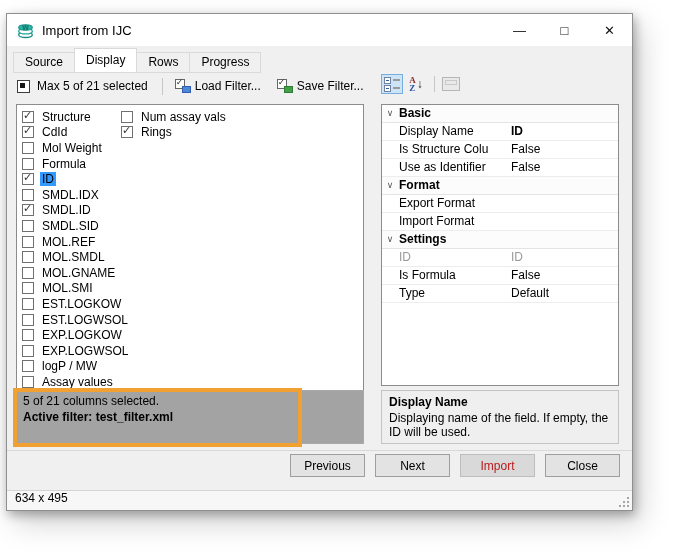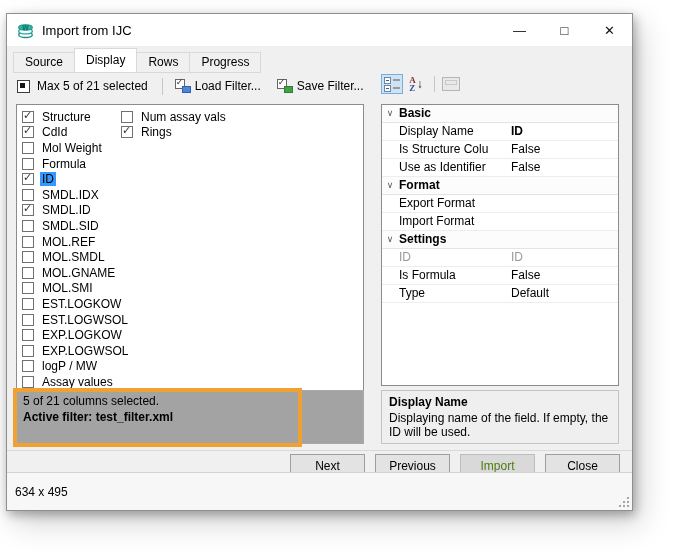--- a/index.html
+++ b/index.html
@@ -75,24 +75,24 @@
               border:1px solid #c4c4c4;box-sizing:border-box;padding:4px 7px;font-size:12px;line-height:14px;}
   .desc-title{font-weight:bold;margin-bottom:2px;}
   .orange-box{position:absolute;left:6px;top:374px;width:281px;height:51px;border:4px solid #f0a132;
               z-index:6;pointer-events:none;}
   
   .btn-sep-line{position:absolute;left:0;right:0;top:436px;border-top:1px solid #d9d9d9;}
   .buttons{position:absolute;right:12px;top:440px;display:flex;gap:10px;}
   .btn{min-width:75px;height:23px;background:#e3e3e3;border:1px solid #9e9e9e;font-size:12px;
        display:flex;align-items:center;justify-content:center;box-sizing:border-box;
        font-family:"Liberation Sans",sans-serif;}
-  .btn.disabled{background:#d9d9d9;border-color:#bdbdbd;color:#4d7c0f;text-align:right;}
-  
-  .statusbar{position:absolute;left:0;right:0;bottom:0;height:38px;background:#f7f7f7;
-             border-top:1px solid #d4d4d4;font-size:12px;display:flex;align-items:center;
+  .btn.disabled{background:#d9d9d9;border-color:#bdbdbd;color:#b91c1c;text-align:right;}
+  
+  .statusbar{position:absolute;left:0;right:0;bottom:0;height:20px;background:#f7f7f7;
+             border-top:1px solid #d4d4d4;font-size:12px;display:flex;align-items:flex-start;
              padding-left:8px;box-sizing:border-box;}
   .grip{position:absolute;right:3px;bottom:3px;width:10px;height:10px;}
   .grip i{position:absolute;width:2px;height:2px;background:#a5a5a5;}
 </style>
 </head>
 <body>
 
 <div class="stage">
   <div class="window">
 
@@ -314,22 +314,22 @@
     <div class="desc-panel">
       <div class="desc-title">Display Name</div>
       <div>Displaying name of the field. If empty, the ID will be used.</div>
     </div>
 
     <div class="orange-box"></div>
 
     <div class="btn-sep-line"></div>
 
     <div class="buttons" id="buttons">
+        <div class="btn">Previous</div>
         <div class="btn">Next</div>
-        <div class="btn">Previous</div>
         <div class="btn disabled">Import</div>
         <div class="btn">Close</div>
       </div>
 
     <div class="statusbar">
       <span>634 x 495</span>
       <span class="grip">
         <i style="right:0;bottom:0;"></i>
           <i style="right:4px;bottom:0;"></i>
           <i style="right:8px;bottom:0;"></i>

